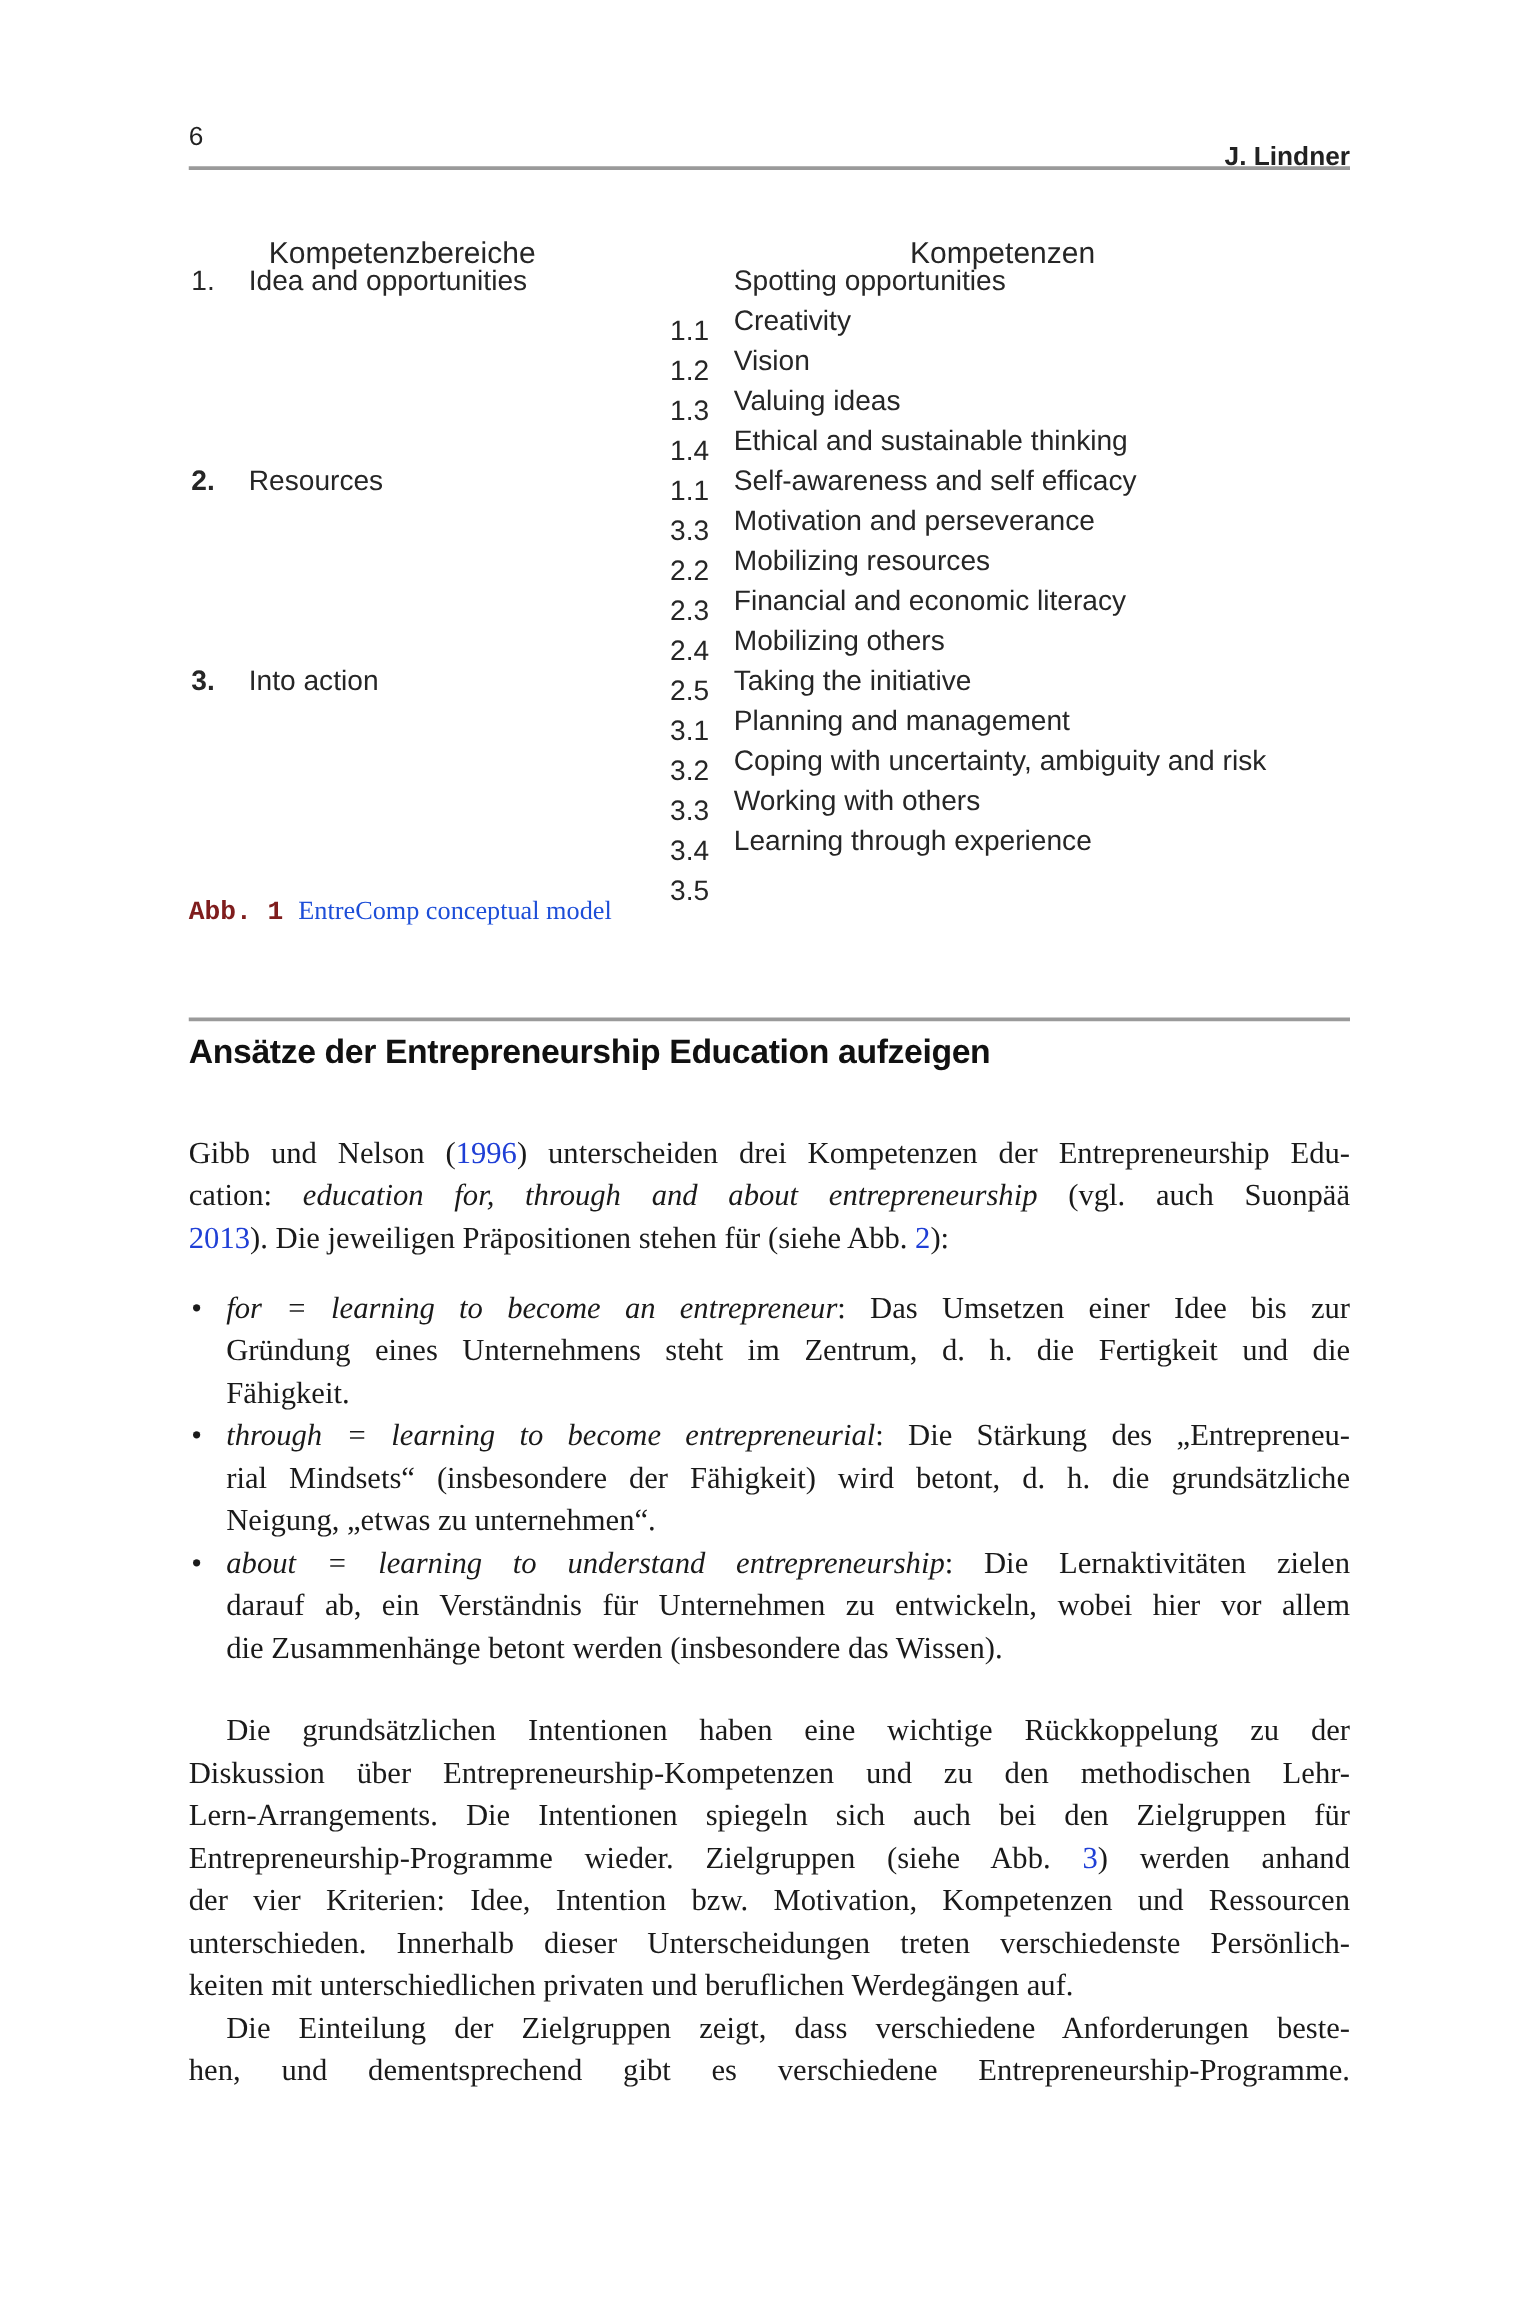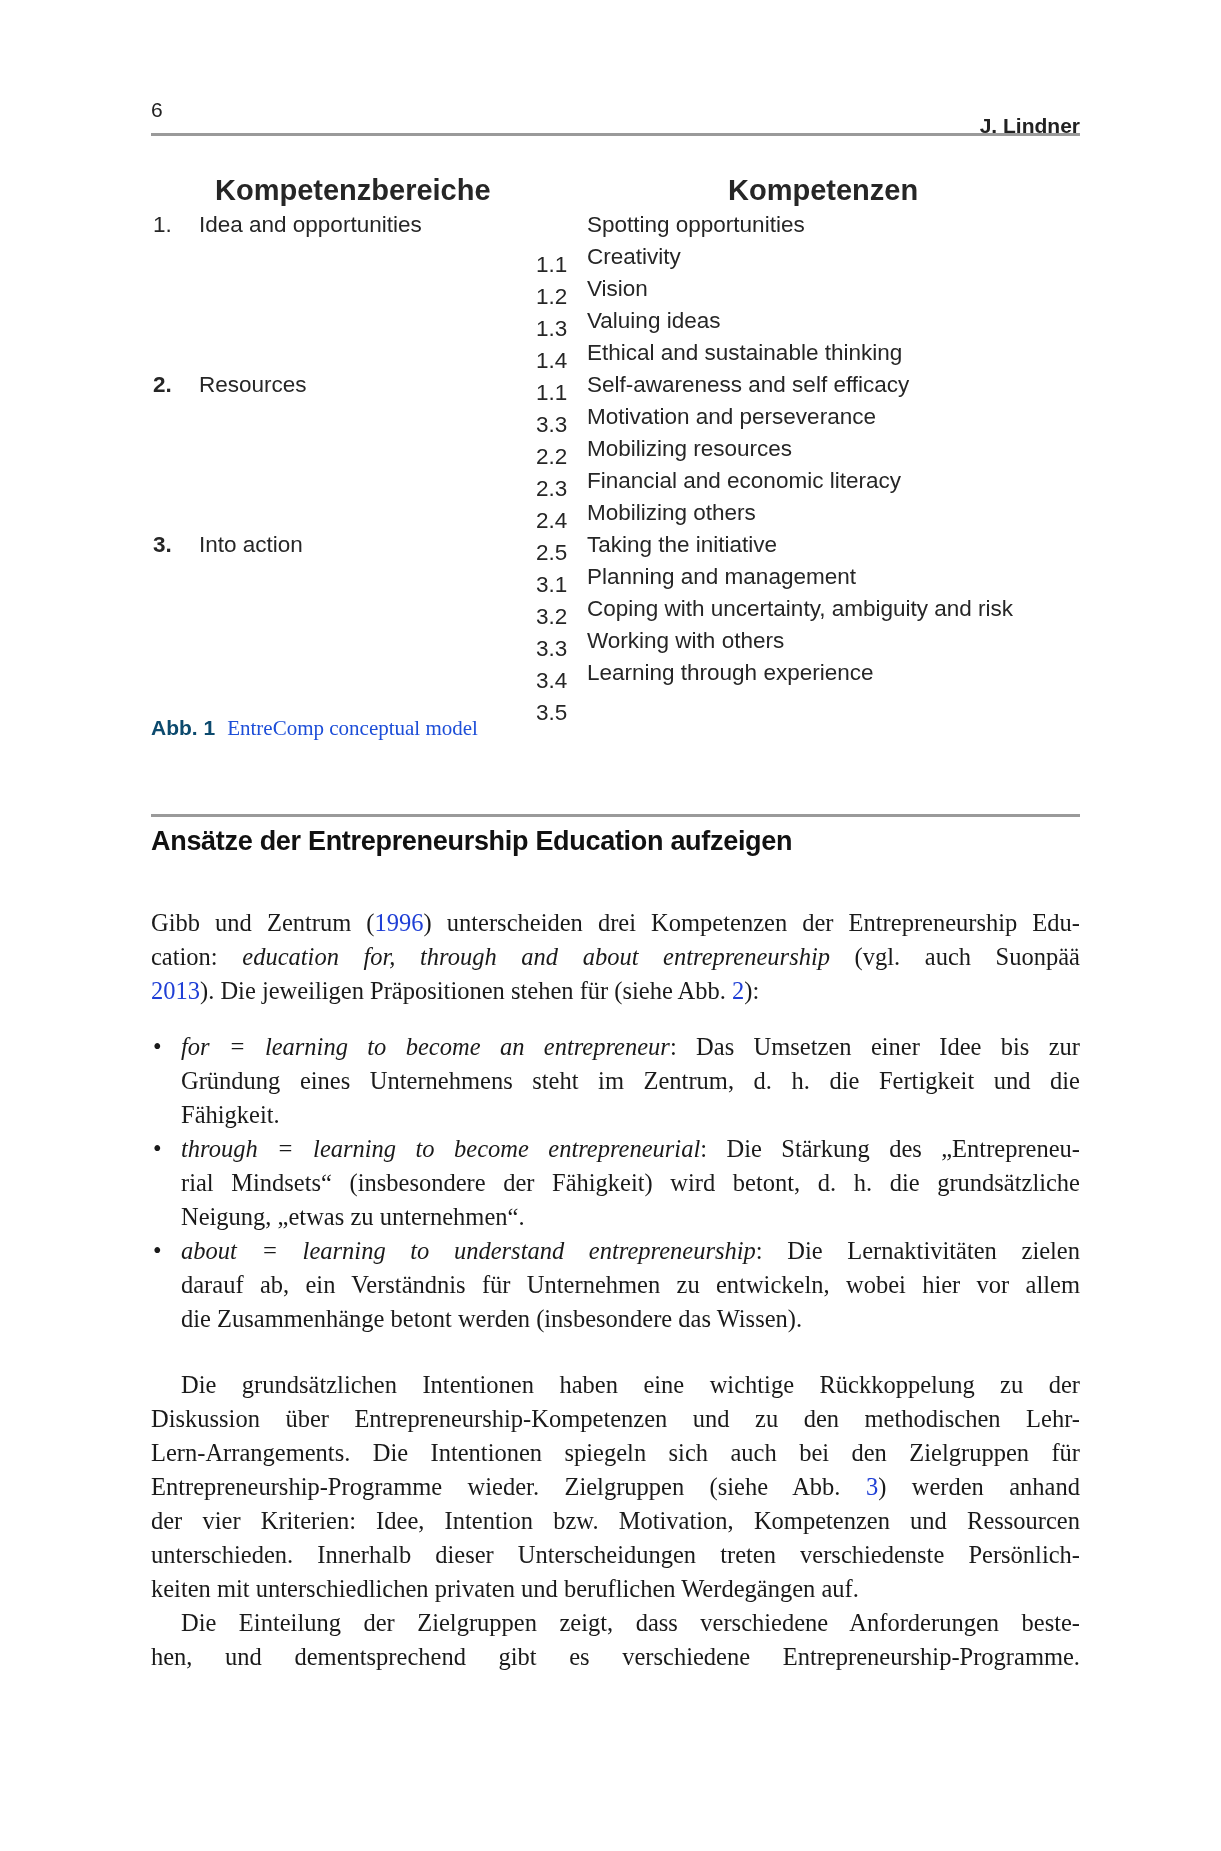--- a/index.html
+++ b/index.html
@@ -7,30 +7,30 @@
   .page { position: absolute; left: 151px; width: 929px; top: 0; }
 
   .running-head { position: absolute; top: 98px; left: 0; width: 929px; height: 24px;
     font-family: "Liberation Sans", sans-serif; font-size: 21px; color: #222; }
   .running-head .pno { position: absolute; left: 0; top: 0; }
   .running-head .author { position: absolute; right: 0; top: 16px; font-weight: bold; }
   .rule { position: absolute; left: 0; width: 929px; height: 3px; background: #9a9a9a; }
 
   .fig { position: absolute; top: 0; left: 0; width: 929px;
     font-family: "Liberation Sans", sans-serif; color: #262626; }
-  .fig .hdr { position: absolute; top: 174px; font-weight: bold; font-size: 29px; }
+  .fig .hdr { position: absolute; top: 189px; font-weight: normal; font-size: 24px; }
   .fig .row { position: absolute; height: 32px; font-size: 22.5px; white-space: nowrap; }
   .fig .area-num { position: absolute; left: 2px; }
   .fig .area-label { position: absolute; left: 48px; font-weight: normal; }
   .fig .comp-num { position: absolute; left: 385px; margin-top: 40px; }
   .fig .comp-label { position: absolute; left: 436px; }
   .bold { font-weight: bold; }
 
   .caption { position: absolute; top: 716px; left: 0; font-size: 21px; white-space: nowrap; }
-  .caption .lbl { font-family: Liberation Sans, sans-serif; font-weight: bold; color: #0c4a6e; }
+  .caption .lbl { font-family: Liberation Mono, monospace; font-weight: bold; color: #7f1d1d; }
   .caption .txt { font-family: "Liberation Serif", serif; color: #1d4ed8; margin-left: 12px; }
 
   .section-title { position: absolute; top: 826px; left: 0; margin: 0;
     font-family: "Liberation Sans", sans-serif; font-size: 27px; font-weight: bold; color: #111; white-space: nowrap; letter-spacing: -0.3px; }
 
   .body-text { font-family: "Liberation Serif", serif; font-size: 24.5px; color: #1a1a1a; }
   .line { position: absolute; height: 34px; line-height: 34px; white-space: nowrap; }
   .line.j { text-align: justify; text-align-last: justify; white-space: normal; }
   .it { font-style: italic; }
   .link { color: #1f3fd6; }
@@ -120,21 +120,21 @@
   </div>
 
   <div class="caption">
     <span class="lbl">Abb. 1</span><span class="txt">EntreComp conceptual model</span>
   </div>
 
   <div class="rule" style="top:814px"></div>
   <h2 class="section-title">Ansätze der Entrepreneurship Education aufzeigen</h2>
 
   <div class="body-text">
-    <div class="line j" style="top:906px;left:0;width:929px"><span>Gibb und Zentrum (</span><a class="link">1996</a><span>) unterscheiden drei Kompetenzen der Entrepreneurship Edu-</span></div>
+    <div class="line j" style="top:906px;left:0;width:929px"><span>Gibb und Nelson (</span><a class="link">1996</a><span>) unterscheiden drei Kompetenzen der Entrepreneurship Edu-</span></div>
     <div class="line j" style="top:940px;left:0;width:929px"><span>cation: </span><span class="it">education for, through and about entrepreneurship</span><span> (vgl. auch Suonpää</span></div>
     <div class="line" style="top:974px;left:0"><a class="link">2013</a><span>). Die jeweiligen Präpositionen stehen für (siehe Abb. </span><a class="link">2</a><span>):</span></div>
   </div>
 
   <div class="body-text">
     <div>
       <span class="line bullet" style="top:1030px">•</span>
       <div class="line j" style="top:1030px;left:30px;width:899px"><span class="it">for = learning to become an entrepreneur</span><span>: Das Umsetzen einer Idee bis zur</span></div>
       <div class="line j" style="top:1064px;left:30px;width:899px">Gründung eines Unternehmens steht im Zentrum, d. h. die Fertigkeit und die</div>
       <div class="line" style="top:1098px;left:30px">Fähigkeit.</div>

